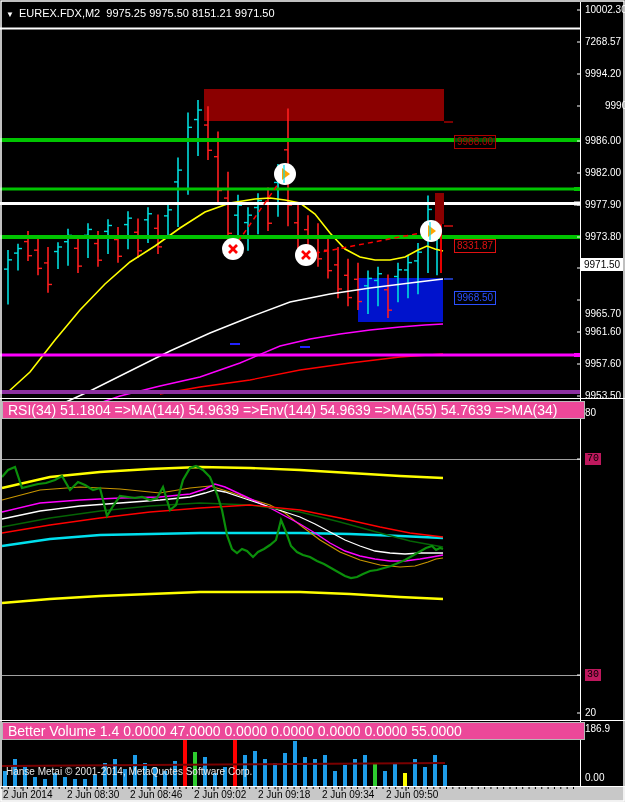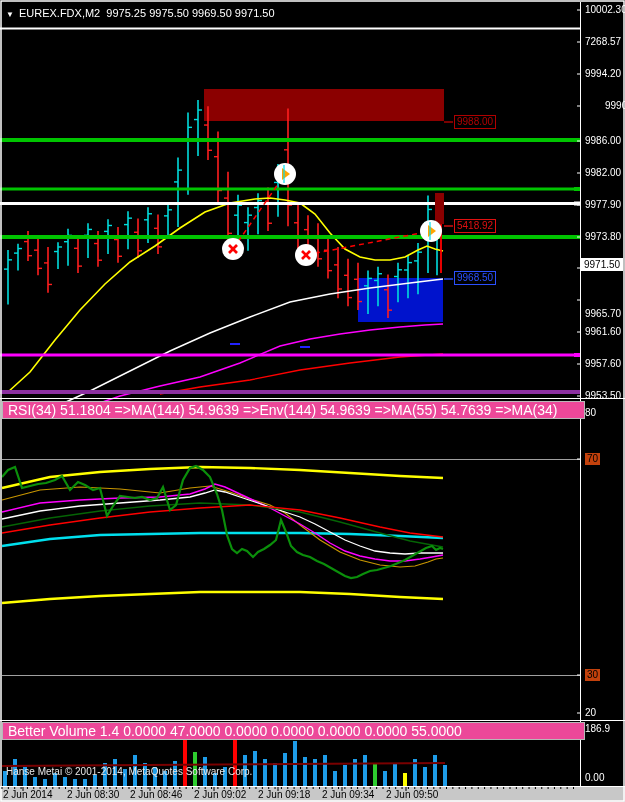--- a/index.html
+++ b/index.html
@@ -10,23 +10,23 @@
   #titlebar .tri{font-size:8px;margin-right:5px;}
   .indlabel{position:absolute;left:2px;width:576px;height:16px;border:1px solid #b8b8b8;
             background:#ec4899;color:#fff;font-size:14px;line-height:16px;padding-left:5px;
             overflow:hidden;z-index:20;}
   #rsilabel{top:401px;}
   #vollabel{top:722px;z-index:5;}
   #watermark{left:6px;top:766px;color:#e8e8e8;font-size:10px;z-index:6;}
   .pxlab{position:absolute;left:585px;color:#fff;font-size:10px;line-height:12px;z-index:25;}
   .pxtag{position:absolute;left:581px;background:#fff;color:#000;font-size:10px;line-height:13px;
          padding:0 3px;z-index:26;}
-  .chip{background:#c2410c;color:#000;padding:0 2px;}
+  .chip{background:#be185d;color:#000;padding:0 2px;font-family:Liberation Mono, monospace;}
   .objlab{position:absolute;font-size:10px;line-height:12px;padding:0 2px;border:1px solid;
-          z-index:22;background:rgba(0,0,0,0.55);}
+          z-index:22;background:rgba(0,0,0,0.55);margin-top:20px;}
   .tlab{position:absolute;top:789px;color:#000;font-size:10px;z-index:25;}
   svg{position:absolute;left:0;top:0;}
 </style>
 </head>
 <body>
 
 <div id="win">
   <svg id="cv" width="625" height="802">
       <rect x="0" y="0" width="625" height="802" fill="#000"></rect>
       <rect x="0" y="787" width="625" height="15" fill="#c8c8c8"></rect>
@@ -375,21 +375,21 @@
       <line x1="23" y1="787" x2="23" y2="791" stroke="#000" stroke-width="1"></line>
       <line x1="87" y1="787" x2="87" y2="791" stroke="#000" stroke-width="1"></line>
       <line x1="150" y1="787" x2="150" y2="791" stroke="#000" stroke-width="1"></line>
       <line x1="214" y1="787" x2="214" y2="791" stroke="#000" stroke-width="1"></line>
       <line x1="278" y1="787" x2="278" y2="791" stroke="#000" stroke-width="1"></line>
       <line x1="342" y1="787" x2="342" y2="791" stroke="#000" stroke-width="1"></line>
       <line x1="406" y1="787" x2="406" y2="791" stroke="#000" stroke-width="1"></line>
     </svg>
 
   <div id="titlebar" class="ovl">
-    <span class="tri">▼</span><span>EUREX.FDX,M2</span>&nbsp;&nbsp;<span>9975.25 9975.50 9969.50 9971.50</span>
+    <span class="tri">▼</span><span>EUREX.FDX,M2</span>&nbsp;&nbsp;<span>9975.25 9975.50 8151.21 9971.50</span>
   </div>
 
   <div id="rsilabel" class="indlabel">
     <span>RSI(34) 51.1804  =&gt;MA(144) 54.9639  =&gt;Env(144) 54.9639  =&gt;MA(55) 54.7639  =&gt;MA(34) 53.4731  =&gt;MA(21) 52.1699  =&gt;MA(13) 5</span>
   </div>
 
   <div id="vollabel" class="indlabel">
     <span>Better Volume 1.4 0.0000 47.0000 0.0000 0.0000 0.0000 0.0000 55.0000</span>
   </div>
 
@@ -423,16 +423,16 @@
       <span class="tlab" style="left: 3px;">2 Jun 2014</span>
       <span class="tlab" style="left: 67px;">2 Jun 08:30</span>
       <span class="tlab" style="left: 130px;">2 Jun 08:46</span>
       <span class="tlab" style="left: 194px;">2 Jun 09:02</span>
       <span class="tlab" style="left: 258px;">2 Jun 09:18</span>
       <span class="tlab" style="left: 322px;">2 Jun 09:34</span>
       <span class="tlab" style="left: 386px;">2 Jun 09:50</span>
     </div>
   <div id="objlabels">
       <span class="objlab" style="left: 454px; top: 115px; color: rgb(176, 0, 0); border-color: rgb(176, 0, 0);">9988.00</span>
-      <span class="objlab" style="left: 454px; top: 219px; color: rgb(224, 16, 16); border-color: rgb(224, 16, 16);">5418.92</span>
+      <span class="objlab" style="left: 454px; top: 219px; color: rgb(224, 16, 16); border-color: rgb(224, 16, 16);">8331.87</span>
       <span class="objlab" style="left: 454px; top: 271px; color: rgb(42, 80, 255); border-color: rgb(42, 80, 255);">9968.50</span>
     </div>
 </div>
 
 </body></html>

